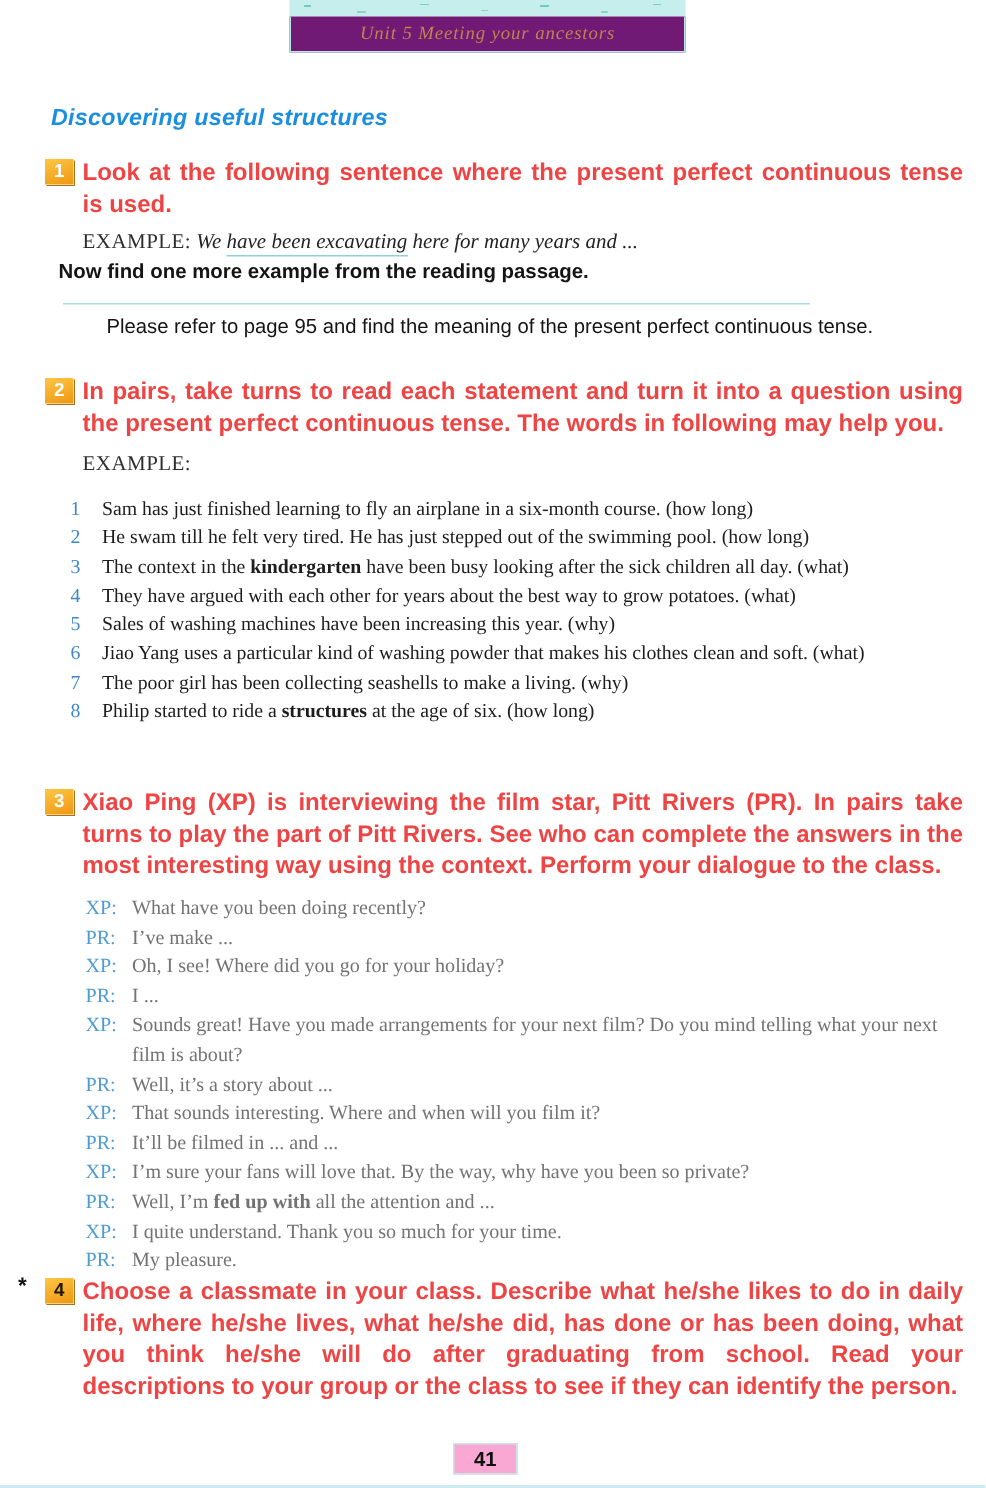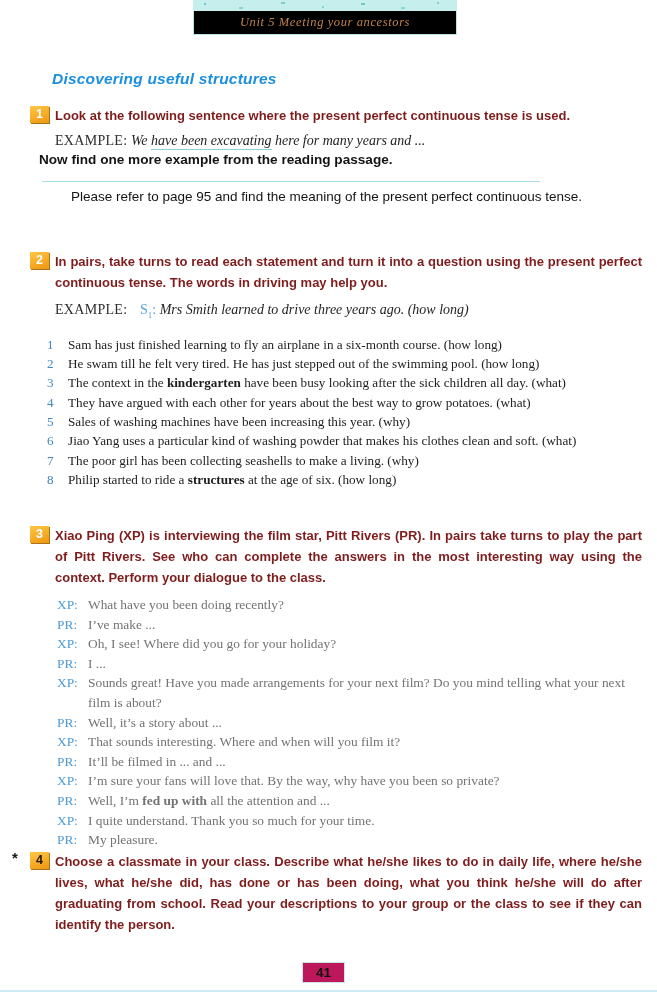--- a/index.html
+++ b/index.html
@@ -18,47 +18,47 @@
       radial-gradient(ellipse 6px 1.5px at 12px 4px,#6fc9c4 40%,transparent 41%),
       radial-gradient(ellipse 8px 1.5px at 48px 8px,#8ad4cf 40%,transparent 41%),
       radial-gradient(ellipse 7px 1.5px at 90px 3px,#7fcdc9 40%,transparent 41%),
       radial-gradient(ellipse 6px 1.5px at 130px 7px,#8ad4cf 40%,transparent 41%),
       radial-gradient(ellipse 9px 1.5px at 170px 4px,#6fc9c4 40%,transparent 41%),
       radial-gradient(ellipse 7px 1.5px at 210px 8px,#8ad4cf 40%,transparent 41%),
       radial-gradient(ellipse 6px 1.5px at 245px 3px,#7fcdc9 40%,transparent 41%),
       #c6eeec;
   }
   .band-title{
-    height:23px;border:1px solid #b9e6e2;border-top:none;background:#000000;
+    height:23px;border:1px solid #b9e6e2;border-top:none;background:#701a75;
     display:flex;align-items:center;justify-content:center;
     font-family:"Liberation Serif",serif;font-style:italic;
     font-size:12.5px;color:#c2824e;letter-spacing:0.6px;
   }
 
   
   .heading{
-    position:absolute;left:52px;top:70px;
+    position:absolute;left:34px;top:70px;
     font-weight:bold;font-style:italic;font-size:15.5px;
     color:#1a8fe0;letter-spacing:0.2px;
   }
 
   
   .exercise{position:absolute;left:30px;width:612px;}
   .ex-row{display:flex;align-items:flex-start;}
   .badge{
     flex:none;width:19px;height:17px;margin-top:1px;
     background:linear-gradient(160deg,#fcc240 10%,#f09b16 90%);
     box-shadow:1px 1px 0 #a5731a;
     color:#ffffff;font-weight:bold;font-size:12.5px;
     text-align:center;line-height:17px;
   }
   .badge-dark{color:#211703;}
   .ex-text{
     margin-left:6px;flex:1;
-    font-weight:bold;font-size:13px;line-height:21px;color:#7f1d1d;
+    font-weight:bold;font-size:16px;line-height:21px;color:#ef4444;
     text-align:justify;
   }
   .star{
     position:absolute;left:-18px;top:-2px;
     font-weight:bold;font-size:15px;color:#141414;
   }
   .example-line{
     margin-left:25px;margin-top:4px;
     font-family:"Liberation Serif",serif;font-size:14px;color:#232323;
     line-height:21px;
@@ -83,21 +83,21 @@
   .stmt-text b, .dlg-text b{font-weight:bold;}
 
   .dialogue{margin-top:7px;margin-left:27px;}
   .dlg-line{display:flex;line-height:19.6px;}
   .dlg-label{flex:none;width:31px;color:#4d9bd5;font-family:"Liberation Serif",serif;font-size:13.4px;}
   .dlg-text{flex:1;font-family:"Liberation Serif",serif;font-size:13.4px;color:#737373;}
 
   
   .page-num-box{
     position:absolute;left:302px;top:962px;
-    border:1px solid #c9e5e5;background:#be185d;
+    border:1px solid #c9e5e5;background:#f9a8d4;
     padding:2px 13px;font-weight:bold;font-size:13.5px;color:#111;
   }
   .bottom-strip{
     position:absolute;left:0;right:0;bottom:0;height:2px;background:#cfeaf2;
   }
 </style>
 </head>
 <body>
 
 <div class="page">
@@ -119,25 +119,24 @@
       <span class="example-italic">We </span><span class="example-italic underlined">have been excavating</span><span class="example-italic"> here for many years and ...</span>
     </div>
     <div class="note">Now find one more example from the reading passage.</div>
     <div class="blank-line"></div>
     <div class="refer">Please refer to page 95 and find the meaning of the present perfect continuous tense.</div>
   </div>
 
   <div class="exercise" style="top:251px;">
     <div class="ex-row">
       <div class="badge">2</div>
-      <div class="ex-text">In pairs, take turns to read each statement and turn it into a question using the present perfect continuous tense. The words in driving may help you.</div>
+      <div class="ex-text">In pairs, take turns to read each statement and turn it into a question using the present perfect continuous tense. The words in following may help you.</div>
     </div>
     <div class="ex2-s1">
       <span class="example-label">EXAMPLE:</span>
-      <span class="example-italic"><span class="s-label"><span>S</span><sub>1</sub><span>:</span></span>&nbsp;<span>Mrs Smith learned to drive three years ago. (how long)</span></span>
     </div>
 
     <div class="stmt-list">
       <div class="stmt">
         <span class="stmt-num">1</span>
         <span class="stmt-text">Sam has just finished learning to fly an airplane in a six-month course. (how long)</span>
       </div>
       <div class="stmt">
         <span class="stmt-num">2</span>
         <span class="stmt-text">He swam till he felt very tired. He has just stepped out of the swimming pool. (how long)</span>

